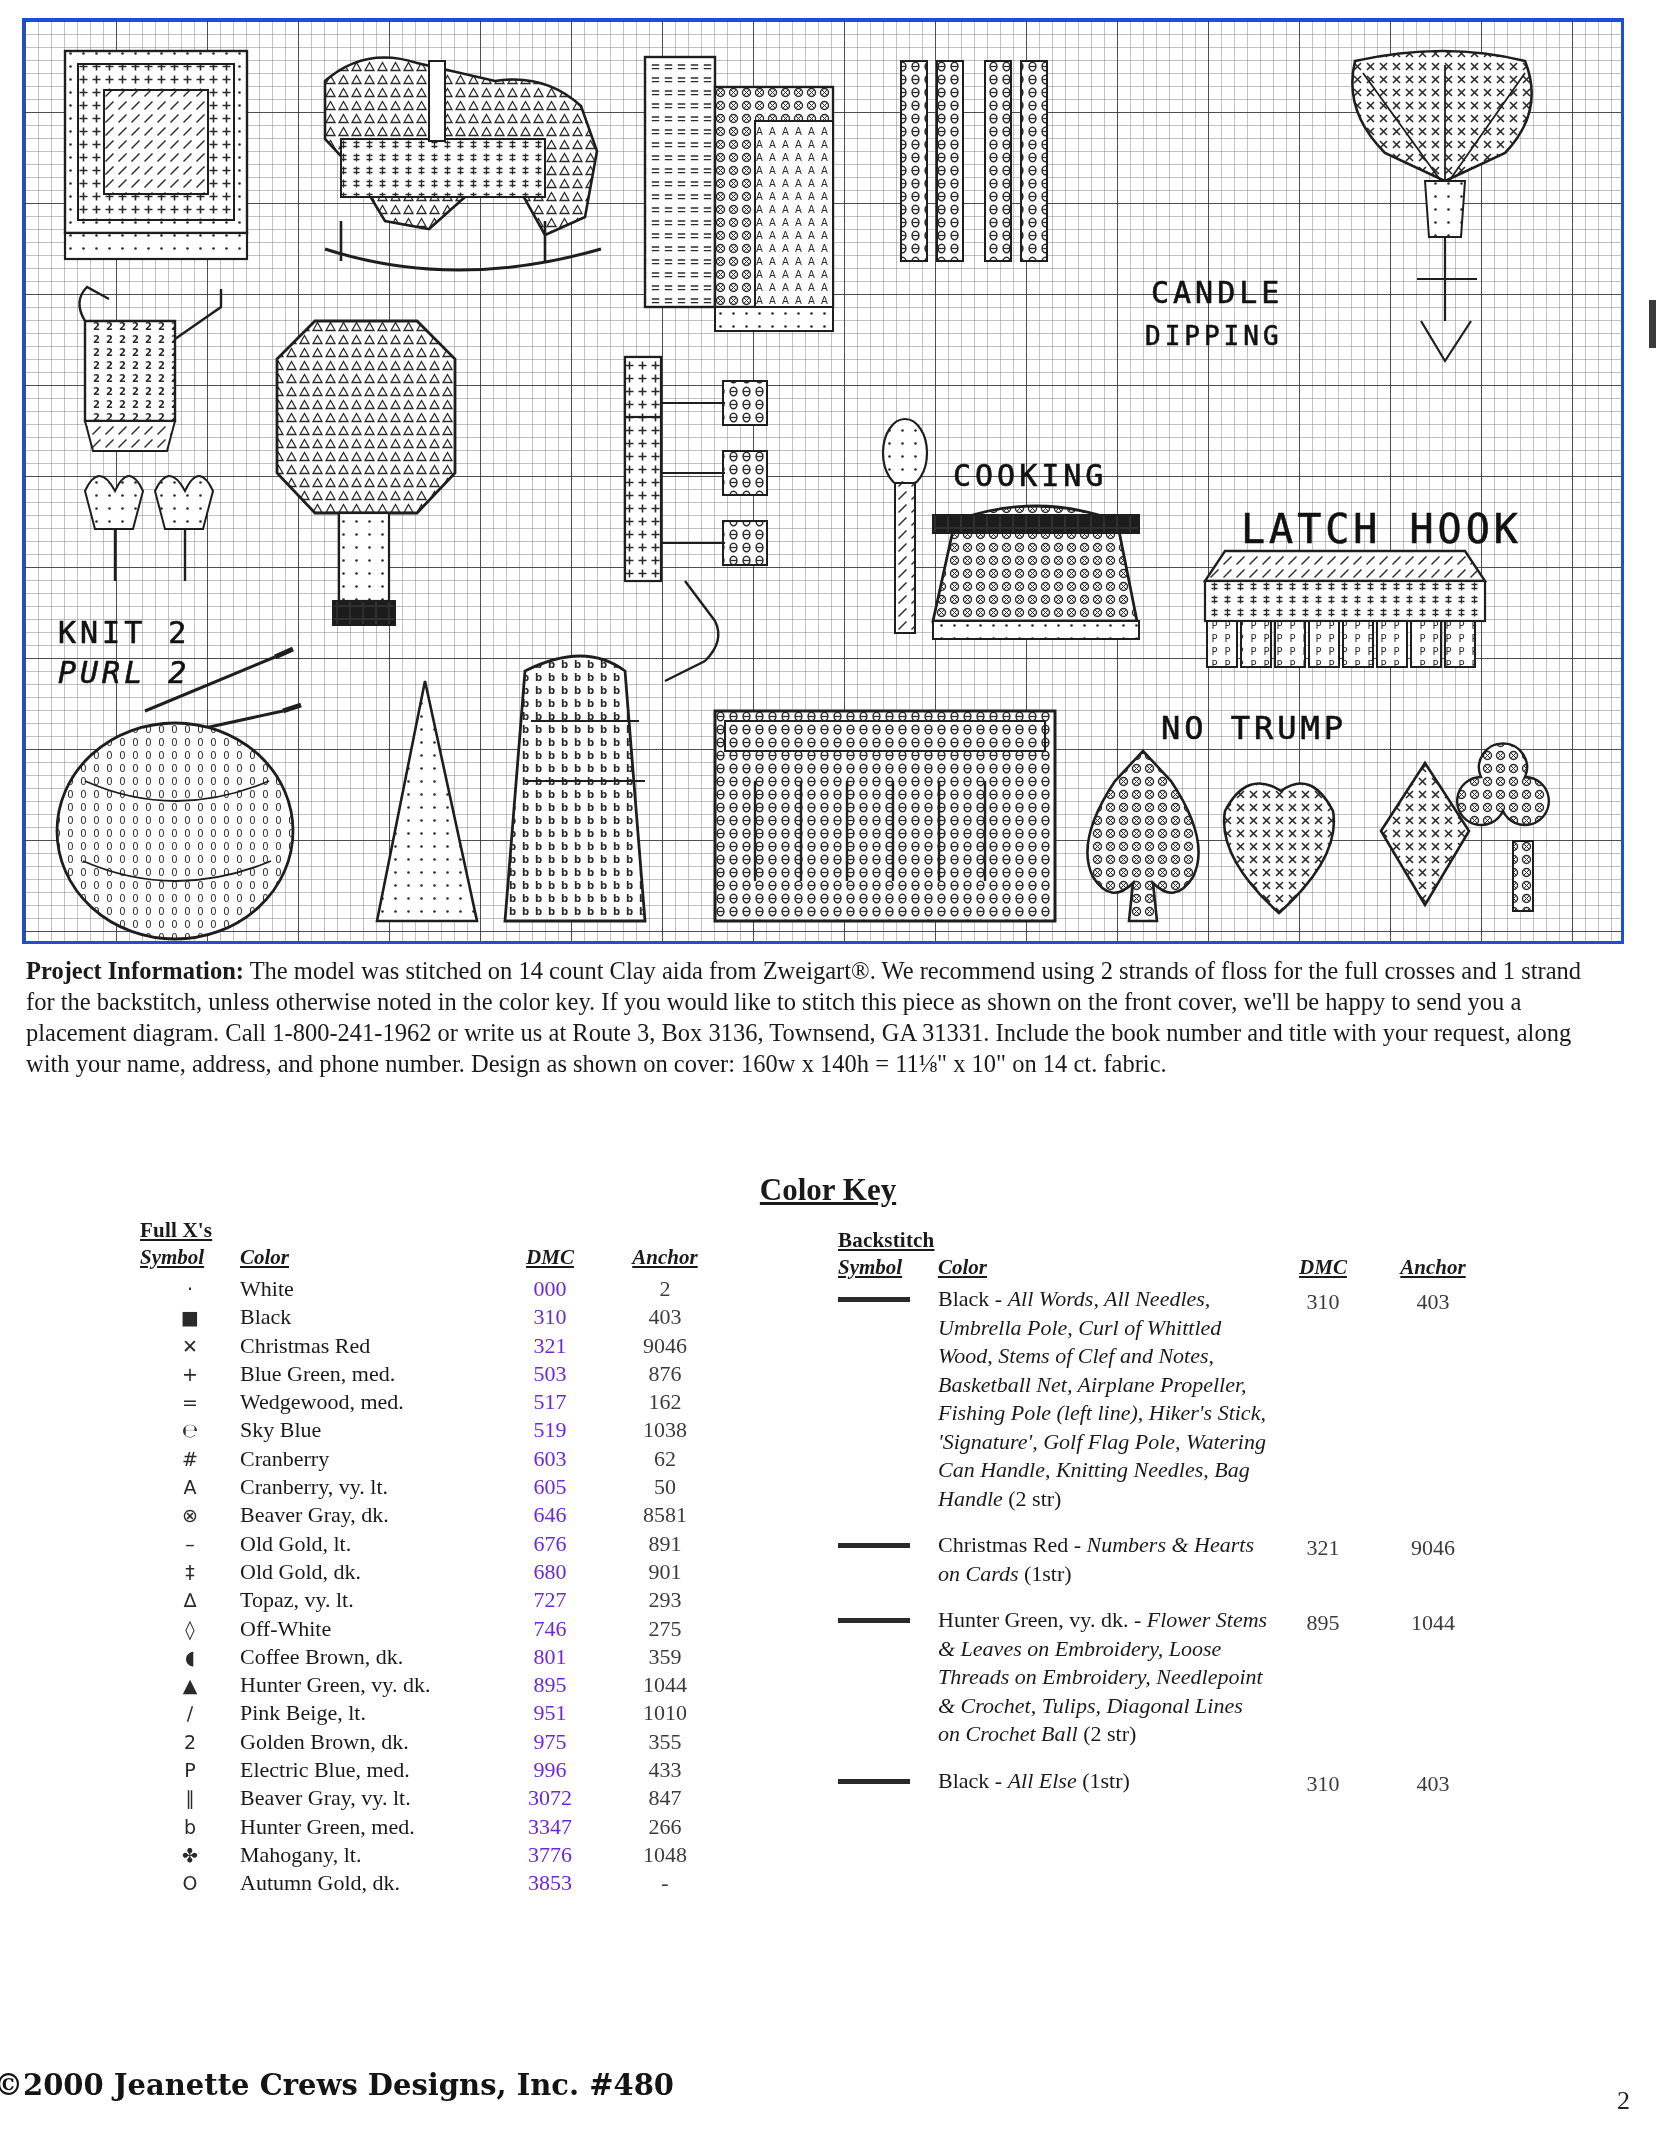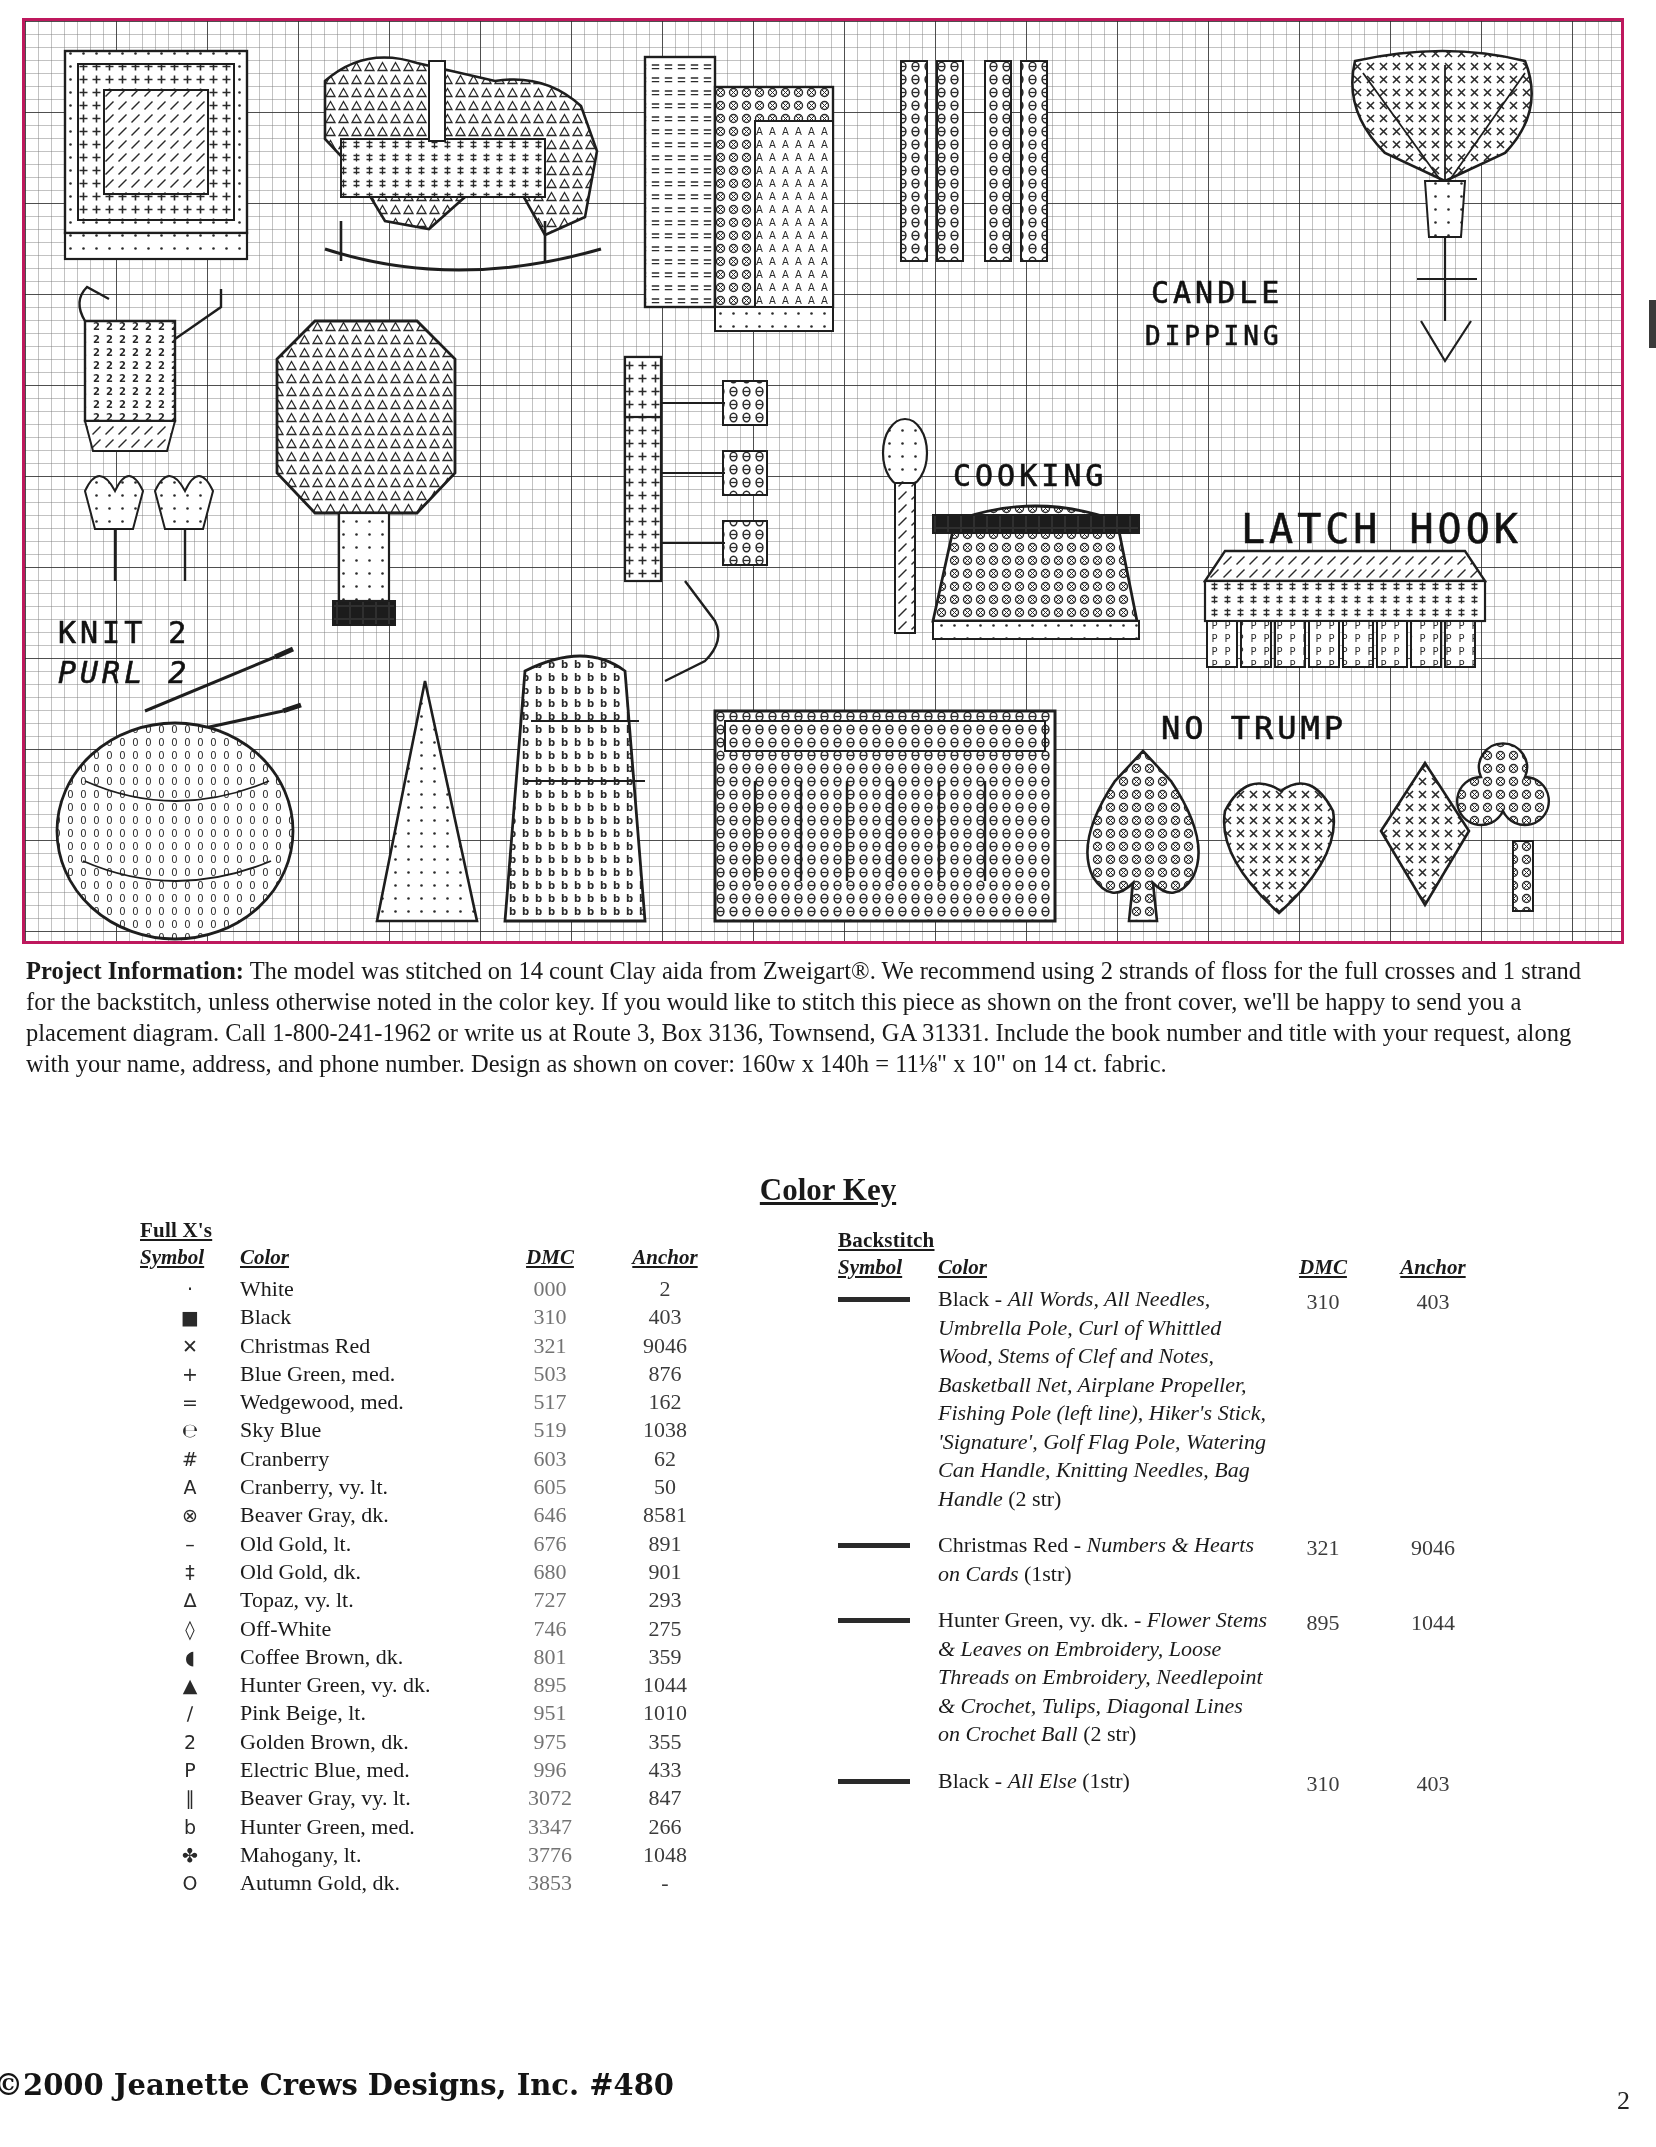--- a/index.html
+++ b/index.html
@@ -4,21 +4,21 @@
 <style>
   html,body{margin:0;padding:0;background:#ffffff;}
   body{
     width:1656px;height:2147px;position:relative;overflow:hidden;
     font-family:"Liberation Serif", serif;color:#1a1a1a;
   }
 
   
   #chart-area{
     position:absolute;left:22px;top:18px;width:1596px;height:920px;
-    border:3px solid #be185d;background:#ffffff;overflow:hidden;
+    border:3px solid #1d4ed8;background:#ffffff;overflow:hidden;
   }
   #chart-grid{
     position:absolute;inset:0;
     background-image:
       linear-gradient(to right, rgba(40,40,40,.75) 1px, transparent 1px),
       linear-gradient(to bottom, rgba(40,40,40,.75) 1px, transparent 1px),
       linear-gradient(to right, rgba(120,120,120,.45) 1px, transparent 1px),
       linear-gradient(to bottom, rgba(120,120,120,.45) 1px, transparent 1px);
     background-size:
       91px 91px,
@@ -67,21 +67,21 @@
   .lh-col{width:250px;}
   .lh-dmc{width:120px;text-align:center;}
   .lh-anc{width:110px;text-align:center;}
 
   .key-row{display:flex;align-items:baseline;font-size:22px;line-height:28.3px;}
   .k-sym{
     width:100px;text-align:center;font-family:"DejaVu Sans",sans-serif;
     font-size:19px;color:#2a2a2a;
   }
   .k-col{width:250px;}
-  .k-dmc{width:120px;text-align:center;color:#737373;}
+  .k-dmc{width:120px;text-align:center;color:#6d28d9;}
   .k-anc{width:110px;text-align:center;color:#3b3b3b;}
 
   
   .rh-sym{width:100px;}
   .rh-col{width:330px;}
   .rh-dmc{width:110px;text-align:center;}
   .rh-anc{width:110px;text-align:center;}
 
   .bs-row{display:flex;font-size:22px;line-height:28.5px;margin-bottom:18px;}
   .bs-sym{width:100px;padding-top:12px;}

